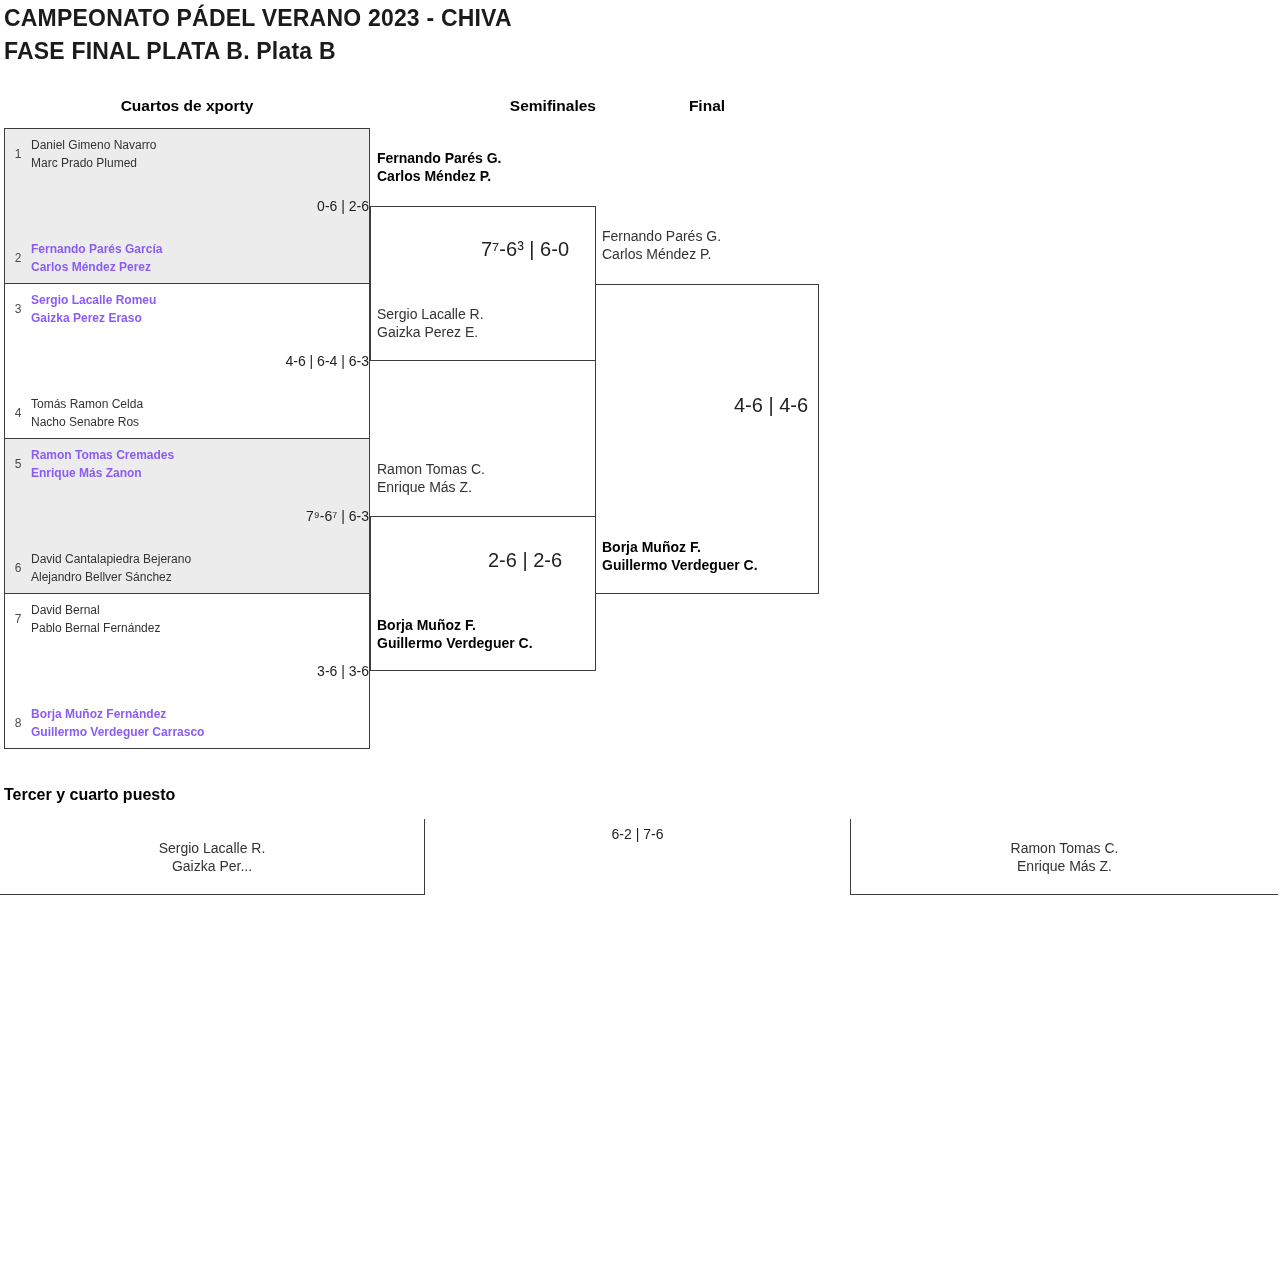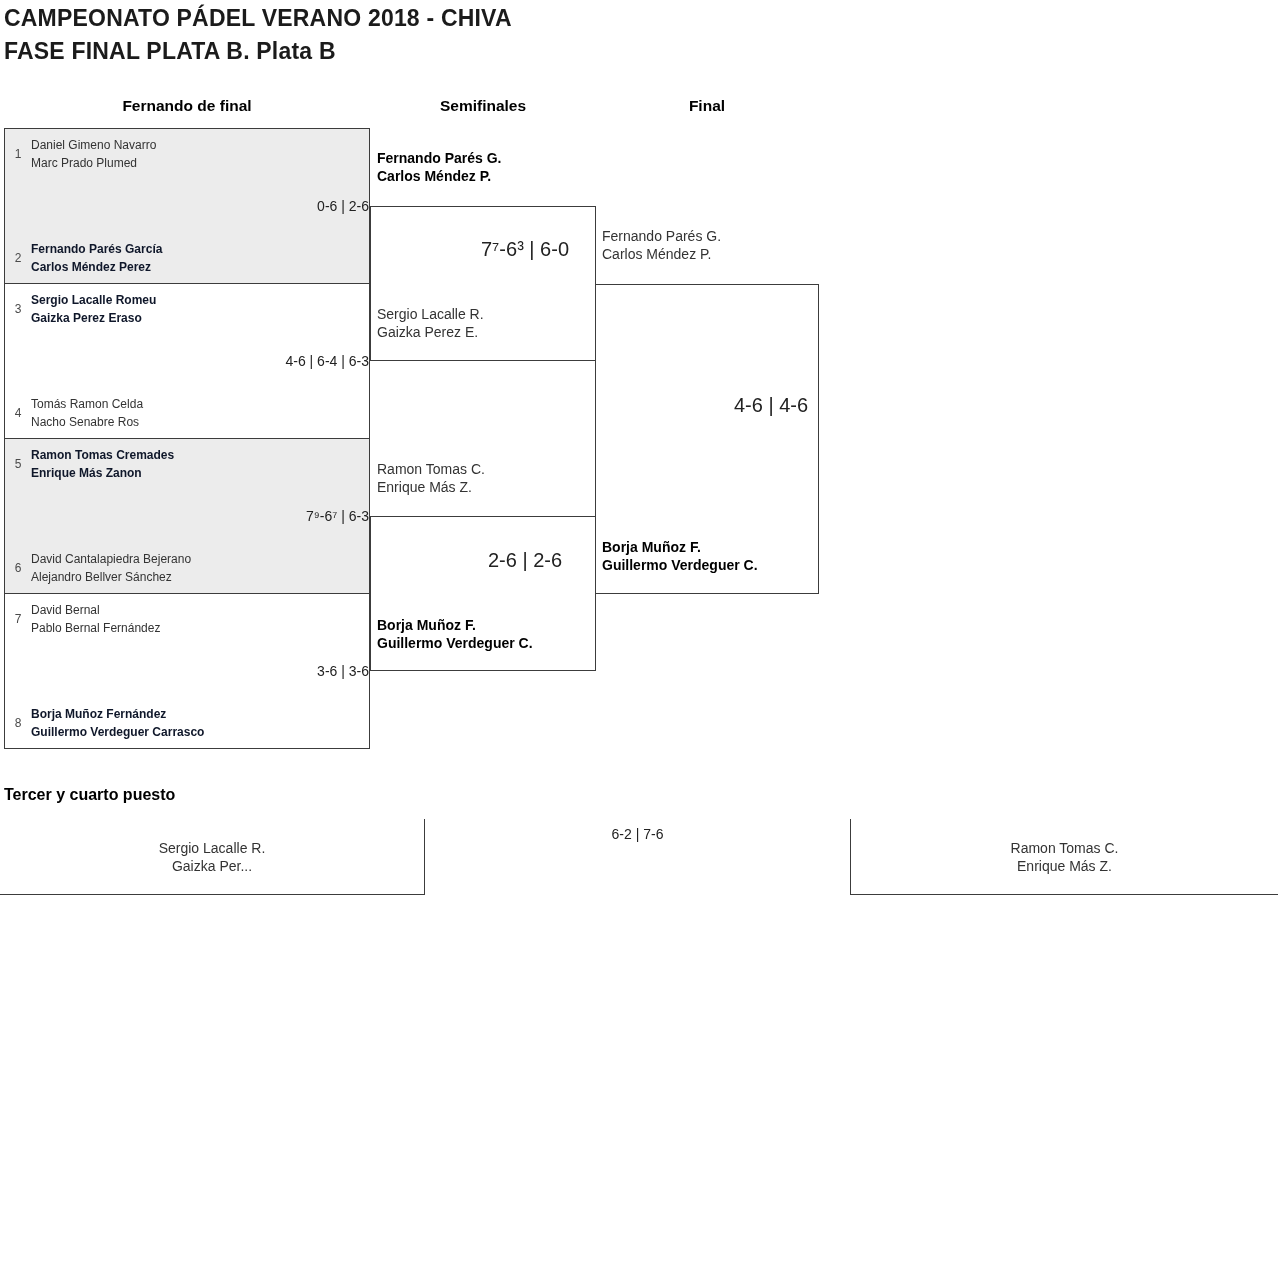--- a/index.html
+++ b/index.html
@@ -14,33 +14,33 @@
   .dot-green-small { left: 10px; top: 3px; width: 9px; height: 9px; background: #8DC63F; }
   .dot-green-big { left: 31px; top: 2px; width: 30px; height: 30px; background: #8DC63F; }
   .dot-blue { left: 0px; top: 16px; width: 22px; height: 22px; background: #29ABE2; }
   .dot-orange { left: 23px; top: 27px; width: 16px; height: 16px; background: #F6921E; }
   .dot-blue-small { left: 11px; top: 46px; width: 8px; height: 8px; background: #29ABE2; }
   .logo-word { font-size: 46px; font-weight: 700; color: #8DC63F; letter-spacing: -1px; line-height: 60px; }
 
   
   .col-header { position: absolute; top: 97px; font-size: 15.5px; font-weight: 600; color: #000; text-align: center; }
   .col-qf { left: 4px; width: 366px; }
-  .col-sf { left: 370px; width: 226px; }
+  .col-sf { left: 370px; width: 226px; text-align: right; }
   .col-f  { left: 596px; width: 222px; }
 
   
   .qf-wrap { position: absolute; left: 4px; top: 128px; width: 366px; }
   .qf-box { box-sizing: border-box; height: 156px; border: 1px solid #3c3c3c; margin-top: -1px;
             display: flex; flex-direction: column; justify-content: space-between; padding: 7px 0; cursor: pointer; }
   .qf-box:first-child { margin-top: 0; }
   .qf-box.shaded { background: #ececec; }
   .team-row { display: flex; }
   .seed { width: 26px; text-align: center; font-size: 12px; color: #4a4a4a; align-self: center; flex-shrink: 0; }
   .names { font-size: 12px; line-height: 18px; color: #333; }
-  .names.winner { font-weight: 700; color: #0f172a; }
+  .names.winner { font-weight: 700; color: #8b5cf6; }
   .score { text-align: right; font-size: 14px; color: #222; }
 
   
   .match-box { position: absolute; box-sizing: border-box; border: 1px solid #3c3c3c; background: transparent; cursor: pointer; }
   .sf1-box { left: 370px; top: 206px; width: 226px; height: 155px; }
   .sf2-box { left: 370px; top: 516px; width: 226px; height: 155px; }
   .final-box { left: 595px; top: 284px; width: 224px; height: 310px; }
 
   .float-team { position: absolute; font-size: 14px; line-height: 18px; color: #333; }
   .float-team.winner { font-weight: 700; color: #000; }
@@ -63,26 +63,26 @@
   .tp-left { left: 0; width: 425px; border-right: 1px solid #3c3c3c; border-bottom: 1px solid #3c3c3c; }
   .tp-right { left: 850px; width: 428px; border-left: 1px solid #3c3c3c; border-bottom: 1px solid #3c3c3c; }
   .tp-score { position: absolute; left: 425px; top: 826px; width: 425px; text-align: center; font-size: 14px; color: #222; }
 </style>
 </head>
 <body>
 
 <div class="page">
 
   <div class="title">
-    <div>CAMPEONATO PÁDEL VERANO 2018 - CHIVA</div>
+    <div>CAMPEONATO PÁDEL VERANO 2023 - CHIVA</div>
     <div>FASE FINAL PLATA B. Plata B</div>
   </div>
 
 
-  <div class="col-header col-qf">Fernando de final</div>
+  <div class="col-header col-qf">Cuartos de xporty</div>
   <div class="col-header col-sf">Semifinales</div>
   <div class="col-header col-f">Final</div>
 
   <div class="qf-wrap">
 
     <div class="qf-box shaded">
       <div class="team-row">
         <span class="seed">1</span>
         <div class="names">
           <div>Daniel Gimeno Navarro</div>

